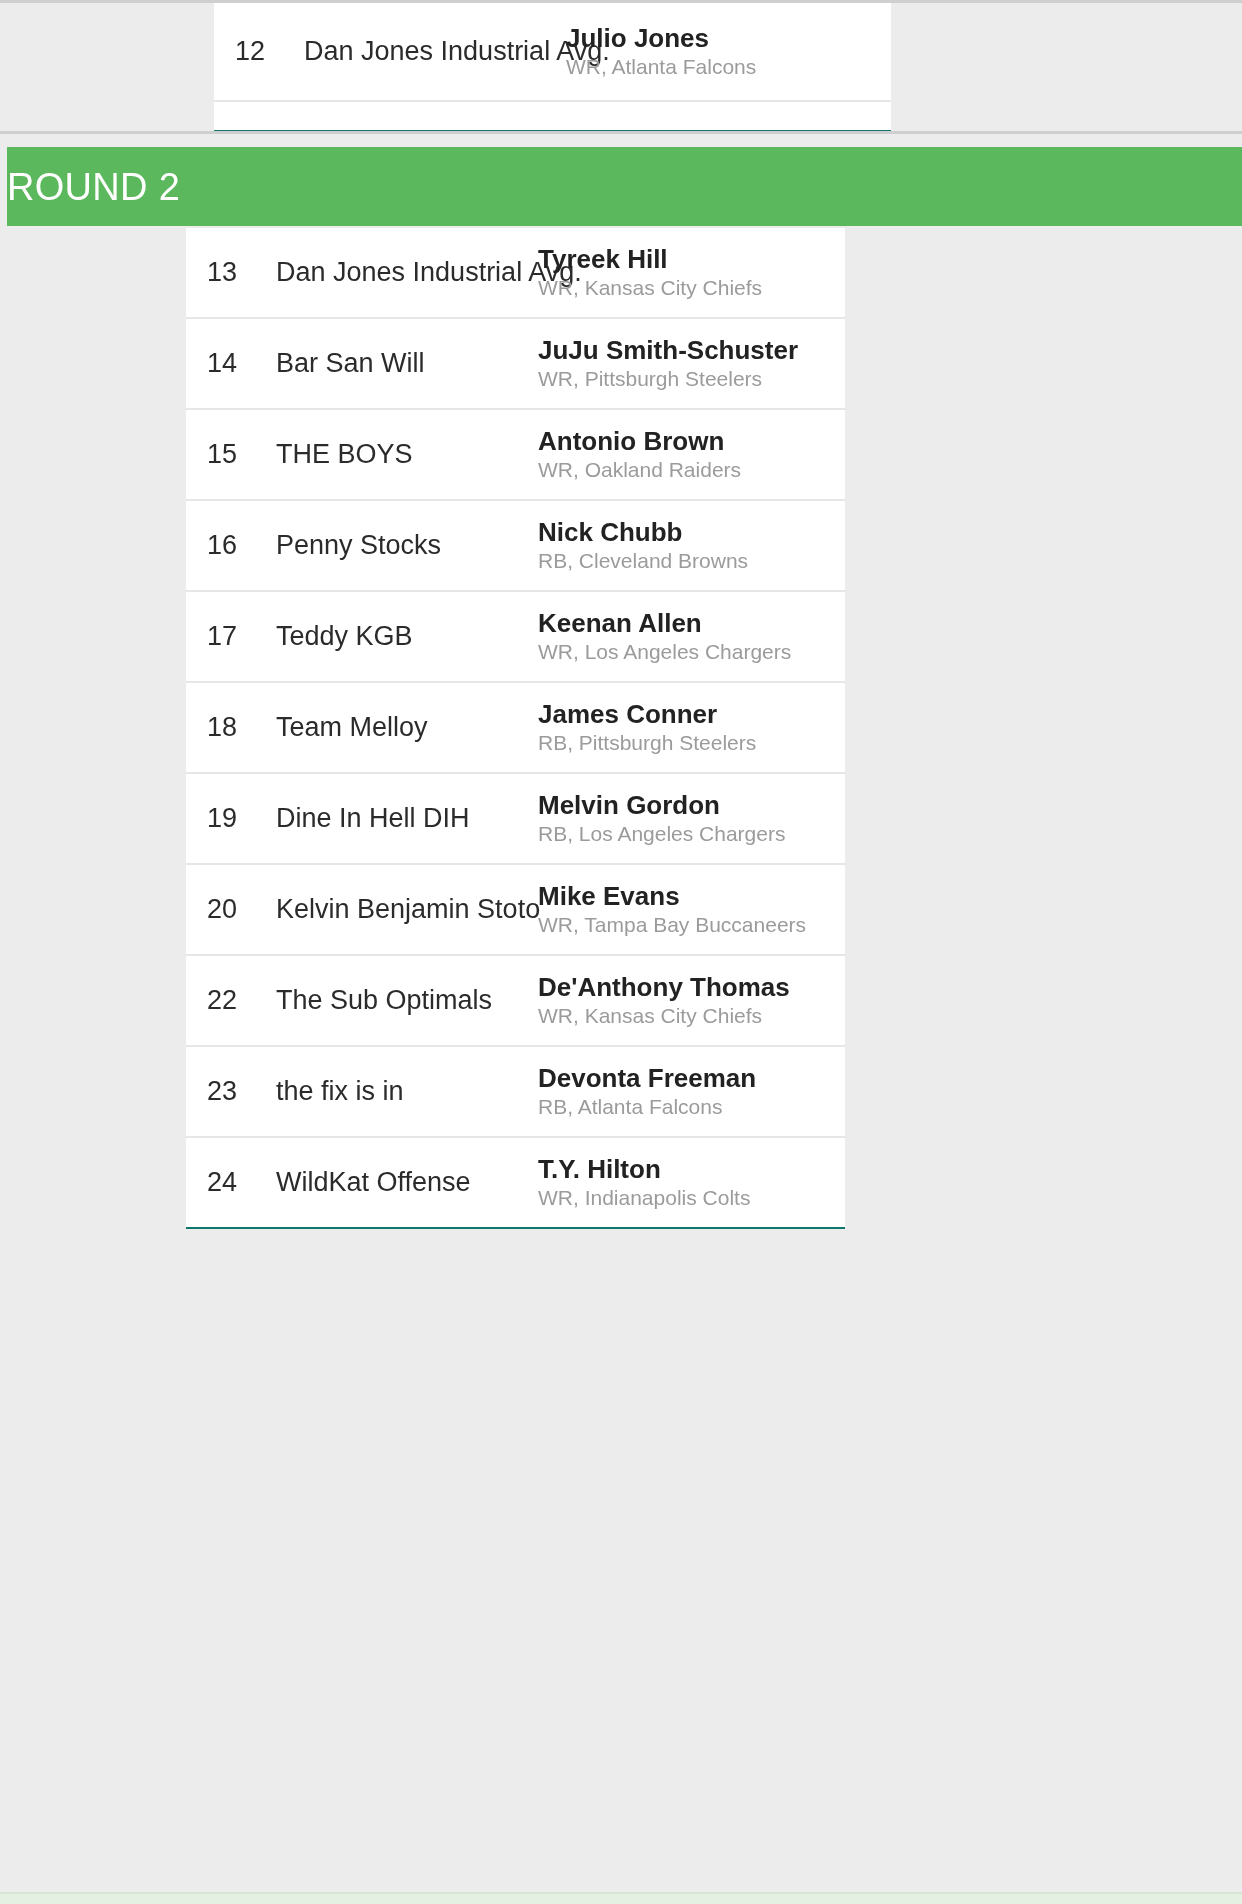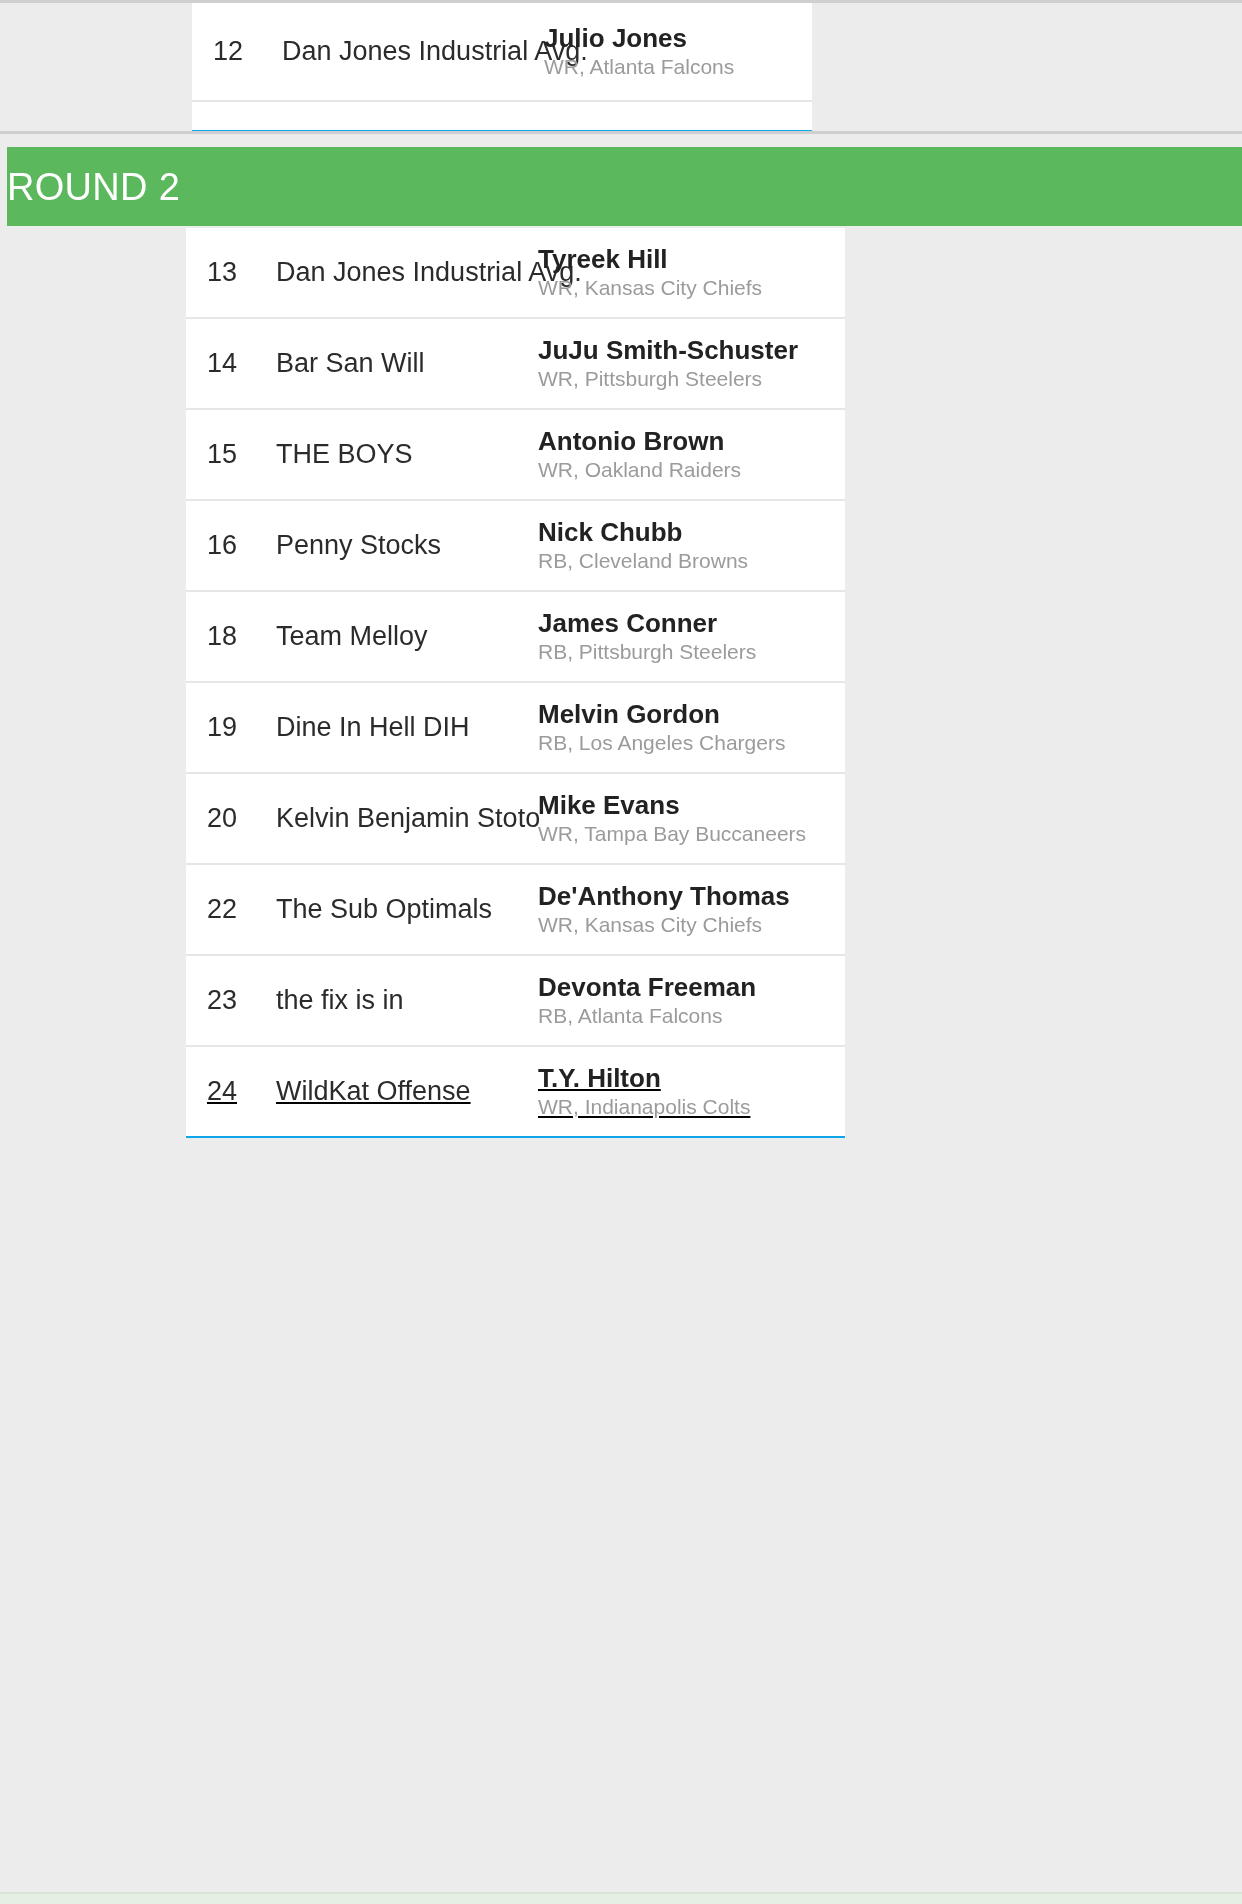--- a/index.html
+++ b/index.html
@@ -18,22 +18,22 @@
 
   
   .top-rule {
     position: absolute;
     left: 0; top: 0;
     width: 1242px; height: 3px;
     background: #cfcfcf;
   }
   .card-prev {
     position: absolute;
-    left: 192px; top: 3px;
-    width: 620px;
+    left: 214px; top: 3px;
+    width: 677px;
     background: #1d4ed8;
   }
   .card-prev .pick-row { height: 99px; }
   .card-prev .pick-row.stub { height: 30px; }
 
   
   .round-gap {
     position: absolute;
     left: 0; top: 131px;
     width: 1242px; height: 3px;
@@ -69,21 +69,21 @@
   
   .pick-row {
     position: relative;
     height: 91px;
     background: #ffffff;
     border-bottom: 2px solid #e6e6e6;
     box-sizing: border-box;
     display: flex;
     align-items: center;
   }
-  .pick-row:last-child { border-bottom: 2px solid #0ea5e9; text-decoration: underline; }
+  .pick-row:last-child { border-bottom: 2px solid #0f766e; }
 
   .pick-num {
     width: 72px;
     flex: 0 0 72px;
     text-align: center;
     font-size: 27px;
     color: #2b2b2b;
     font-weight: 400;
   }
   .pick-owner {
@@ -176,20 +176,28 @@
     </div>
     <div class="pick-row">
       <div class="pick-num">16</div>
       <div class="pick-owner">Penny Stocks</div>
       <div class="pick-player">
         <div class="player-name">Nick Chubb</div>
         <div class="player-meta">RB, Cleveland Browns</div>
       </div>
     </div>
     <div class="pick-row">
+      <div class="pick-num">17</div>
+      <div class="pick-owner">Teddy KGB</div>
+      <div class="pick-player">
+        <div class="player-name">Keenan Allen</div>
+        <div class="player-meta">WR, Los Angeles Chargers</div>
+      </div>
+    </div>
+    <div class="pick-row">
       <div class="pick-num">18</div>
       <div class="pick-owner">Team Melloy</div>
       <div class="pick-player">
         <div class="player-name">James Conner</div>
         <div class="player-meta">RB, Pittsburgh Steelers</div>
       </div>
     </div>
     <div class="pick-row">
       <div class="pick-num">19</div>
       <div class="pick-owner">Dine In Hell DIH</div>

